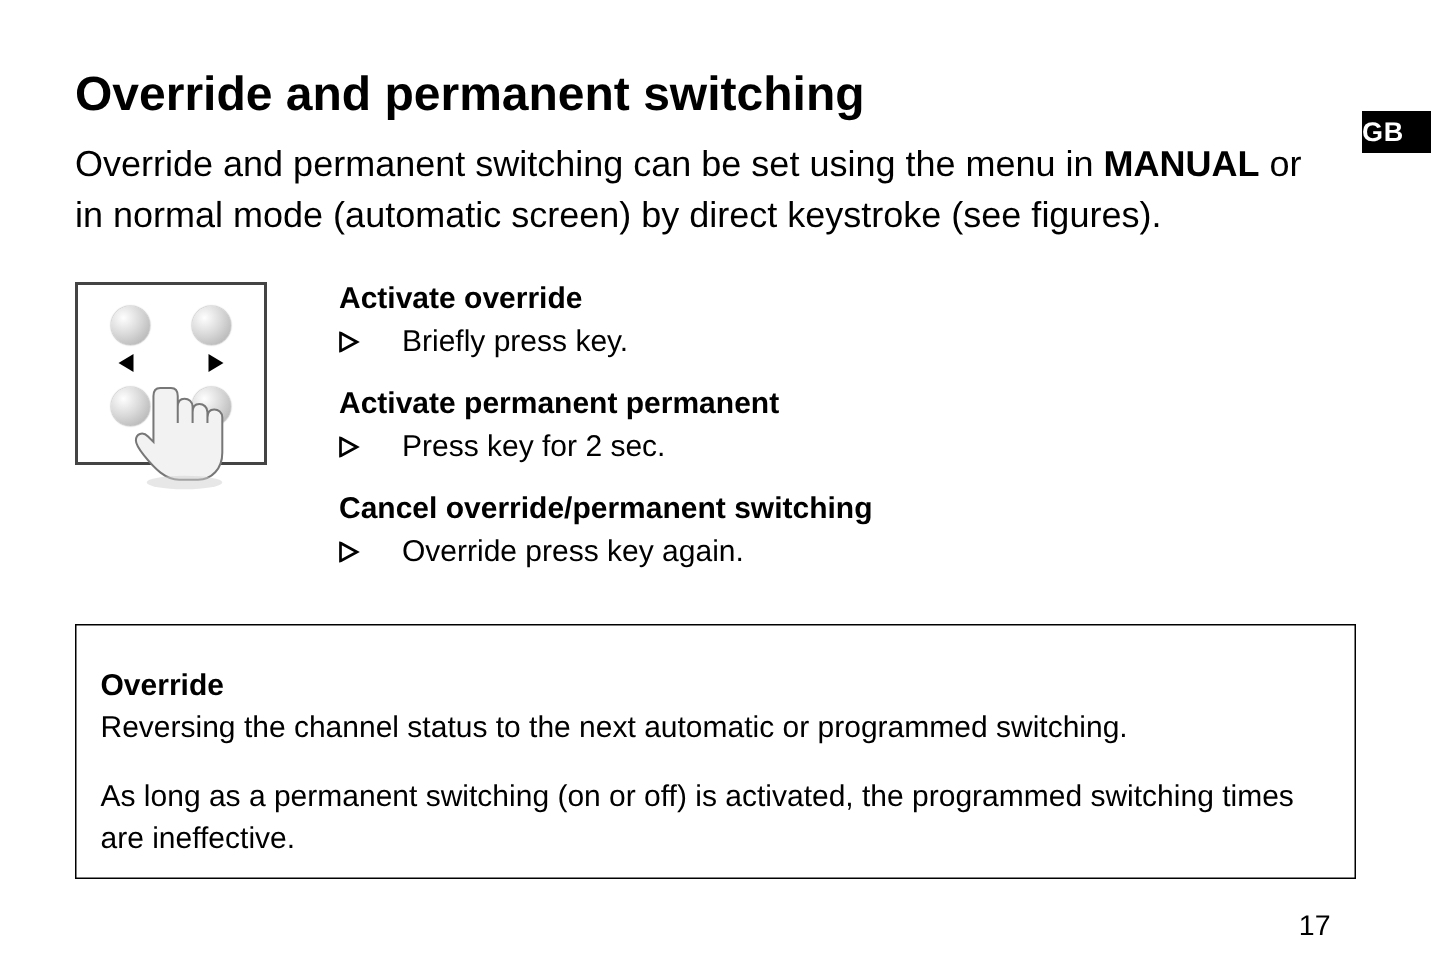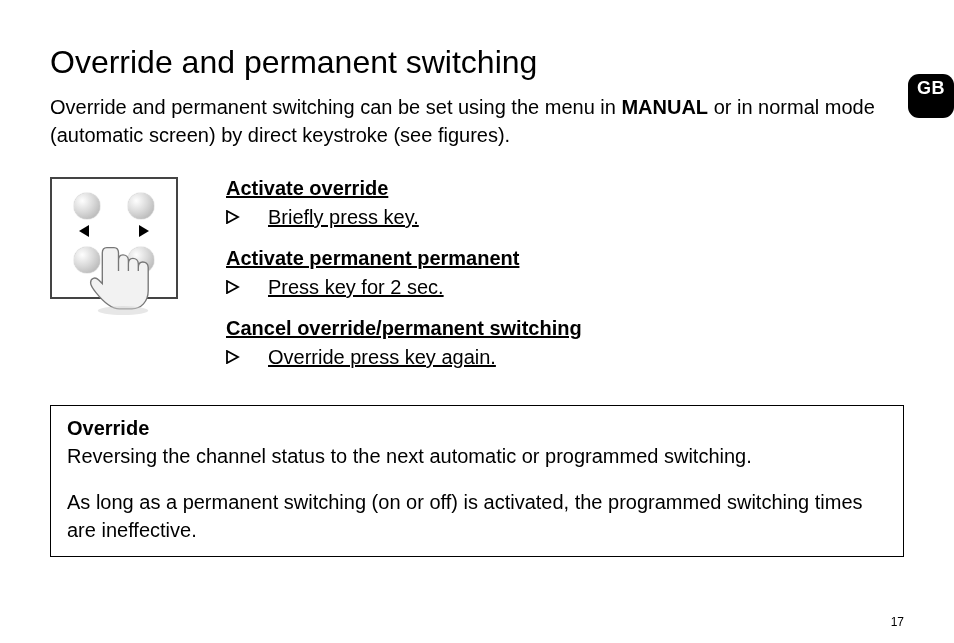--- a/index.html
+++ b/index.html
@@ -14,48 +14,45 @@
     }
     .page {
       padding: 44px 50px 0 50px;
       position: relative;
     }
     .country-tab {
       position: absolute;
       right: 0;
       top: 74px;
       width: 46px;
-      height: 44px;
+      height: 28px;
       background: #000;
       color: #fff;
       font-weight: bold;
-      text-align: center;
       line-height: 28px;
       font-size: 18px;
       letter-spacing: 0.5px;
-      border-radius: 11px;
     }
     h1 {
       font-size: 32px;
-      font-weight: normal;
+      font-weight: bold;
       margin: 0 0 12px 0;
     }
     .intro {
-      font-size: 20px;
+      font-size: 24px;
       line-height: 1.4;
       margin: 0 0 28px 0;
       max-width: 830px;
     }
     .intro b { font-weight: bold; }
     .row {
       display: flex;
       align-items: flex-start;
       gap: 48px;
       margin-bottom: 36px;
-      text-decoration: underline;
     }
     .figure {
       flex: 0 0 124px;
       border: 2px solid #444;
       height: 118px;
       position: relative;
       background: #fff;
     }
     .btn-circle {
       position: absolute;
@@ -107,34 +104,34 @@
       align-items: flex-start;
       gap: 28px;
     }
     .step-line:last-child { margin-bottom: 0; }
     .bullet {
       flex: 0 0 14px;
       margin-top: 4px;
     }
     .definitions {
       border: 1.5px solid #000;
-      padding: 8px 16px 12px 16px;
+      padding: 26px 16px 12px 16px;
       font-size: 20px;
       line-height: 1.4;
     }
     .def-title {
       font-weight: bold;
     }
     .def-block { margin: 0 0 18px 0; }
     .def-block:last-child { margin-bottom: 0; }
     .page-number {
       position: absolute;
-      right: 50px;
+      right: 67px;
       bottom: 14px;
-      font-size: 12px;
+      font-size: 19px;
     }
   </style>
 </head>
 <body>
 
 <div class="country-tab">GB</div>
 
 <div class="page">
 
   <h1>Override and permanent switching</h1>

